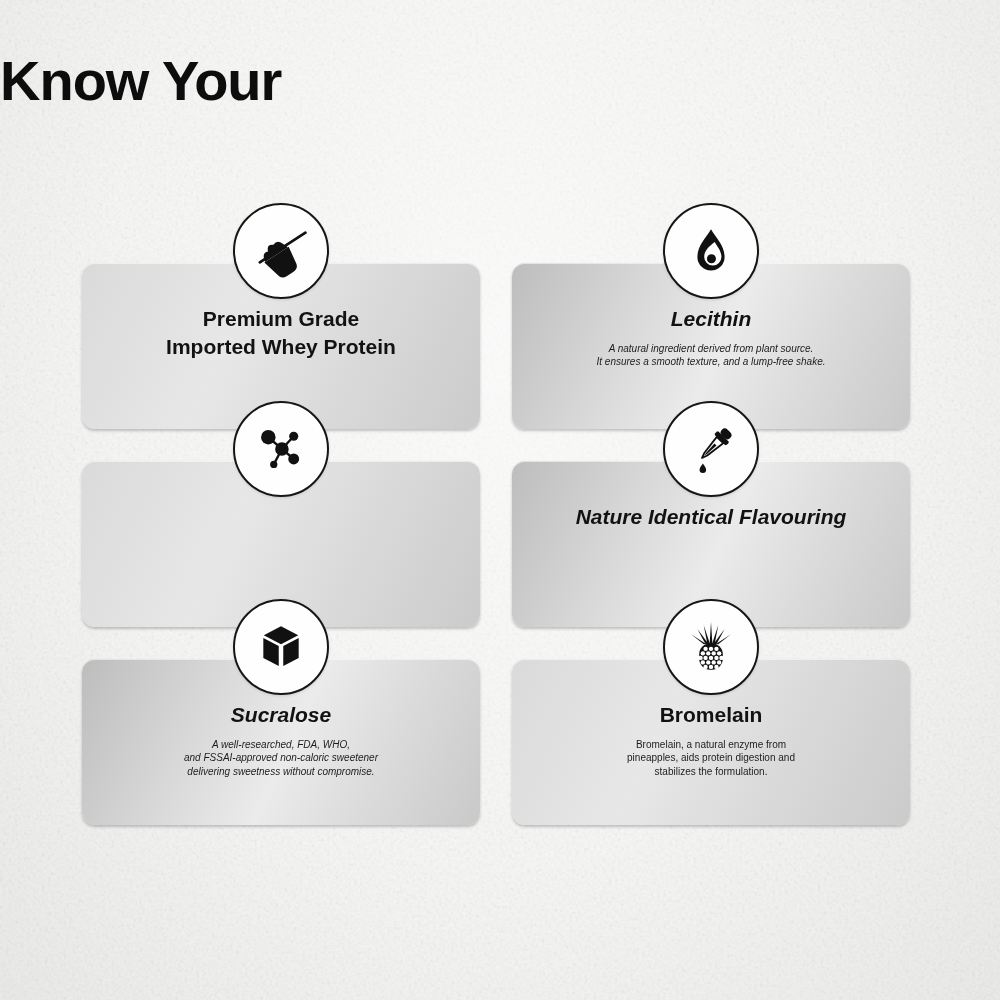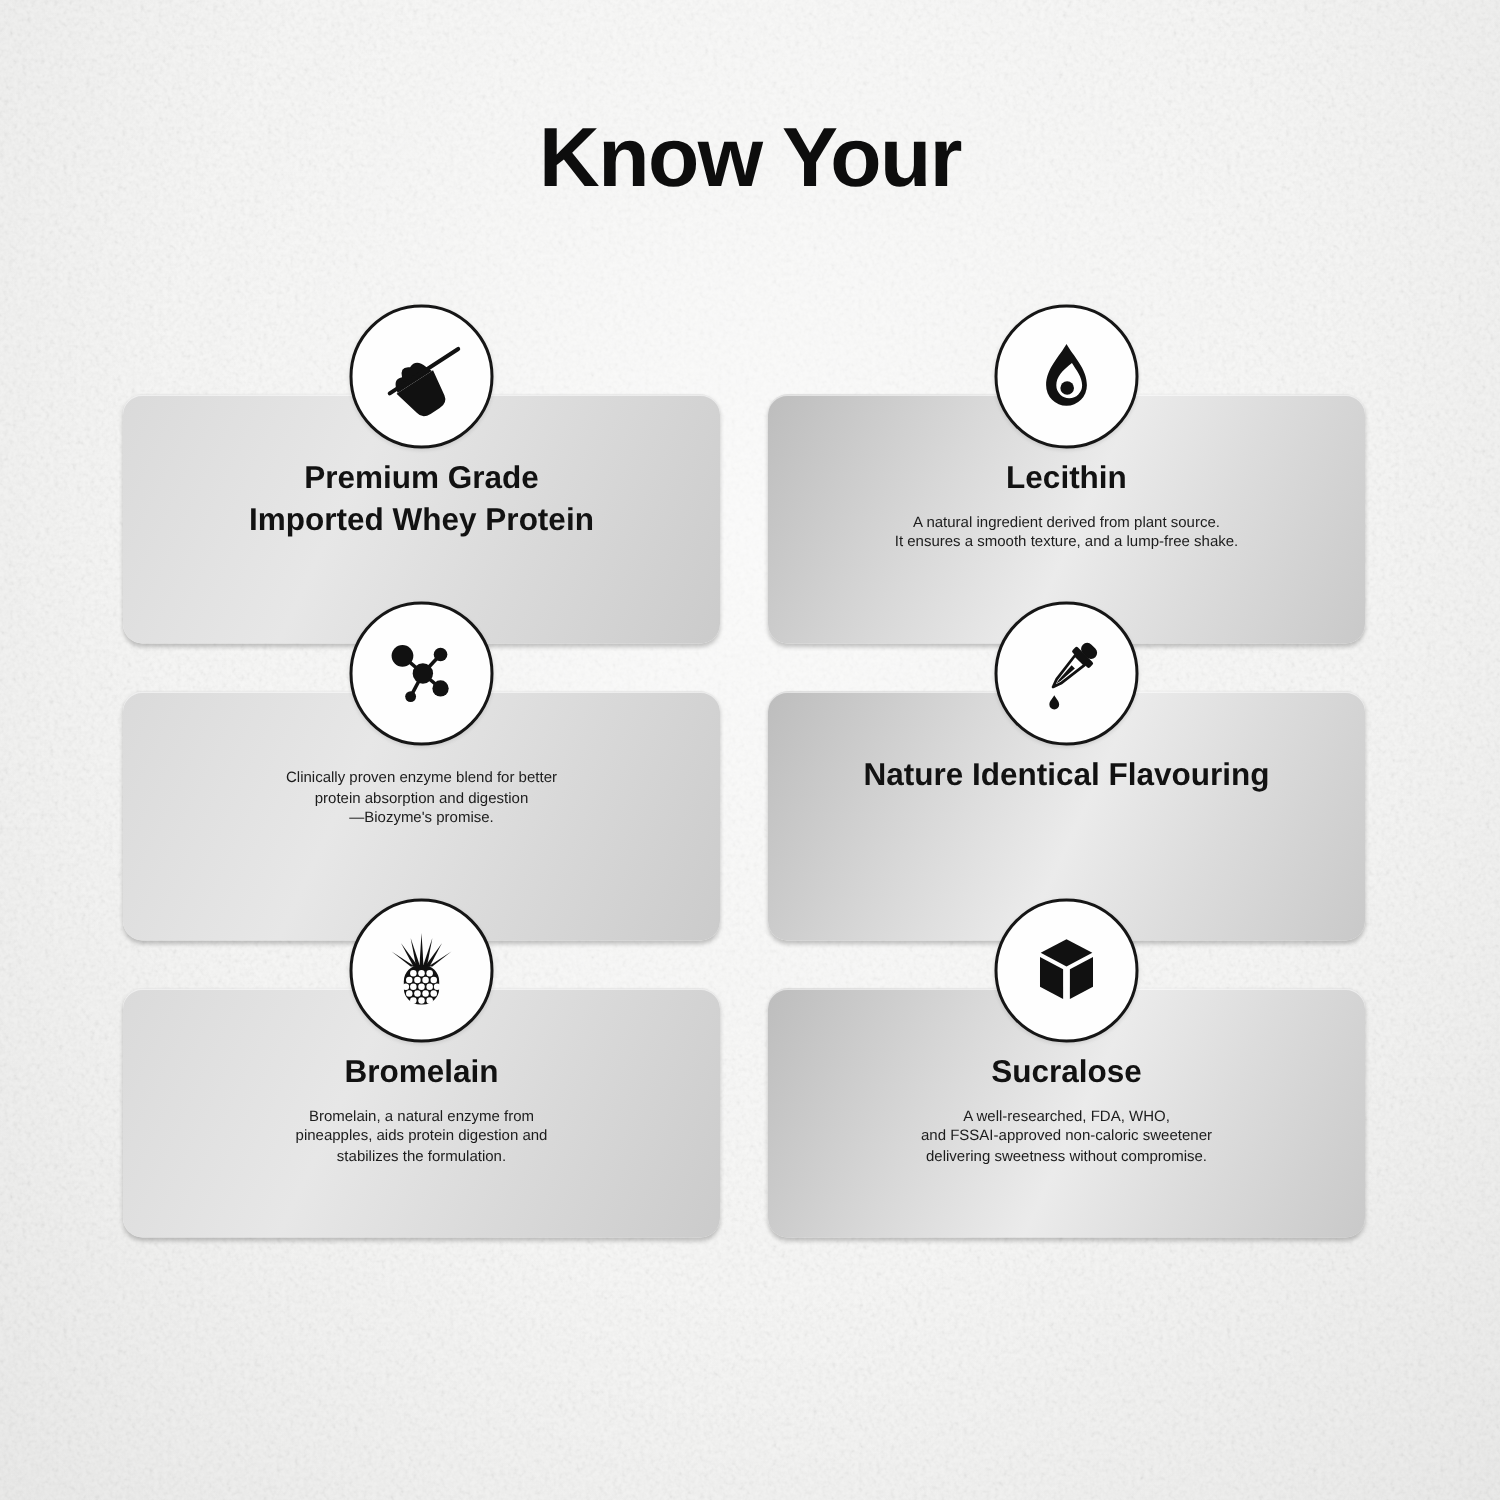--- a/index.html
+++ b/index.html
@@ -16,21 +16,21 @@
     width: 1000px; height: 1000px;
     pointer-events: none;
   }
   .vignette {
     position: absolute; inset: 0;
     background: radial-gradient(ellipse at 50% 35%, rgba(255,255,255,0.55) 0%, rgba(255,255,255,0) 55%, rgba(0,0,0,0.05) 100%);
     pointer-events: none;
   }
   .content { position: relative; z-index: 2; }
 
-  header { position: absolute; top: 76px; left: 0; width: 1000px; text-align: center; }
+  header { position: absolute; top: 52px; left: 0; width: 1000px; }
   .title-line1 {
     font-size: 56px; font-weight: 700; letter-spacing: -1px;
     color: #0d0d0d; line-height: 1.05;
   }
   .title-line2 {
     font-size: 54px; font-weight: 700; letter-spacing: 5px;
     line-height: 1.05; margin-top: 5px;
     color: #9a9a9a;
   }
   @supports ((background-clip: text) or (-webkit-background-clip: text)) {
@@ -55,20 +55,21 @@
     border-radius: 13px;
     padding: 42px 18px 16px;
     text-align: center;
     box-shadow: 0 2px 3px rgba(0,0,0,0.22), inset 0 1px 0 rgba(255,255,255,0.55);
   }
   .card.silver-left {
     background: linear-gradient(115deg, #dadada 0%, #e7e7e7 38%, #d9d9d9 68%, #cbcbcb 100%);
   }
   .card.silver-right {
     background: linear-gradient(115deg, #bdbdbd 0%, #d8d8d8 30%, #ebebeb 52%, #dcdcdc 72%, #c9c9c9 100%);
+    font-style: italic;
   }
   .icon-circle {
     position: absolute; top: -60px; left: 50%;
     transform: translateX(-50%);
     width: 96px; height: 96px;
     background: #fefefe;
     border: 2px solid #161616;
     border-radius: 50%;
     display: flex; align-items: center; justify-content: center;
     box-shadow: 0 1px 3px rgba(0,0,0,0.12);
@@ -153,40 +154,55 @@
           <g fill="#111">
             <circle cx="33" cy="32" r="7.5"></circle>
             <circle cx="18" cy="19" r="8"></circle>
             <circle cx="46" cy="18" r="5"></circle>
             <circle cx="46" cy="43" r="6"></circle>
             <circle cx="24" cy="49" r="4"></circle>
           </g>
         </svg>
       </div>
       <div class="card silver-left">
-        <p class="card-desc">Clinically proven enzyme blend for better
-protein absorption and digestion
-—Biozyme's promise.</p>
       </div>
     </section>
 
     <section class="card-unit">
       <div class="icon-circle">
         <svg class="ic" width="58" height="58" viewBox="0 0 64 64">
           <g transform="rotate(45 32 32)">
             <rect x="25.5" y="4" width="13" height="9" rx="4.5" fill="#111"></rect>
             <rect x="23" y="12.5" width="18" height="5.5" rx="1.5" fill="#111"></rect>
             <path d="M27,18 H37 L34.2,40 L32,46 L29.8,40 Z" fill="#fff" stroke="#111" stroke-width="2" stroke-linejoin="round"></path>
             <path d="M30.3,25 H33.7 L32.8,39 L32,42.5 L31.2,39 Z" fill="#111"></path>
           </g>
           <path fill="#111" d="M23,48 c1.8,3 3.6,4.6 3.6,6.8 a3.6,3.6 0 1 1 -7.2,0 c0,-2.2 1.8,-3.8 3.6,-6.8 z"></path>
         </svg>
       </div>
       <div class="card silver-right">
         <h3 class="card-title">Nature Identical Flavouring</h3>
+      </div>
+    </section>
+
+    <section class="card-unit">
+      <div class="icon-circle">
+        <svg class="ic" width="58" height="58" viewBox="0 0 64 64">
+          <g fill="#111">
+            <path d="M32,9 L51,19 L32,29 L13,19 Z"></path>
+            <path d="M12.5,22 L29.5,31 L29.5,53 L12.5,44 Z"></path>
+            <path d="M51.5,22 L34.5,31 L34.5,53 L51.5,44 Z"></path>
+          </g>
+        </svg>
+      </div>
+      <div class="card silver-right">
+        <h3 class="card-title">Sucralose</h3>
+        <p class="card-desc">A well-researched, FDA, WHO,
+and FSSAI-approved non-caloric sweetener
+delivering sweetness without compromise.</p>
       </div>
     </section>
 
     <section class="card-unit">
       <div class="icon-circle">
         <svg class="ic" width="58" height="58" viewBox="0 0 64 64">
           <g fill="#111">
             <path d="M24,29 L10,18 L27,29 Z"></path>
               <path d="M37,29 L54,18 L40,29 Z"></path>
             <path d="M26,29 L17,12 L29.5,29 Z"></path>
@@ -220,32 +236,14 @@
         </svg>
       </div>
       <div class="card silver-left">
         <h3 class="card-title">Bromelain</h3>
         <p class="card-desc">Bromelain, a natural enzyme from
 pineapples, aids protein digestion and
 stabilizes the formulation.</p>
       </div>
     </section>
 
-    <section class="card-unit">
-      <div class="icon-circle">
-        <svg class="ic" width="58" height="58" viewBox="0 0 64 64">
-          <g fill="#111">
-            <path d="M32,9 L51,19 L32,29 L13,19 Z"></path>
-            <path d="M12.5,22 L29.5,31 L29.5,53 L12.5,44 Z"></path>
-            <path d="M51.5,22 L34.5,31 L34.5,53 L51.5,44 Z"></path>
-          </g>
-        </svg>
-      </div>
-      <div class="card silver-right">
-        <h3 class="card-title">Sucralose</h3>
-        <p class="card-desc">A well-researched, FDA, WHO,
-and FSSAI-approved non-caloric sweetener
-delivering sweetness without compromise.</p>
-      </div>
-    </section>
-
   </main>
 </div>
 
 </body></html>

